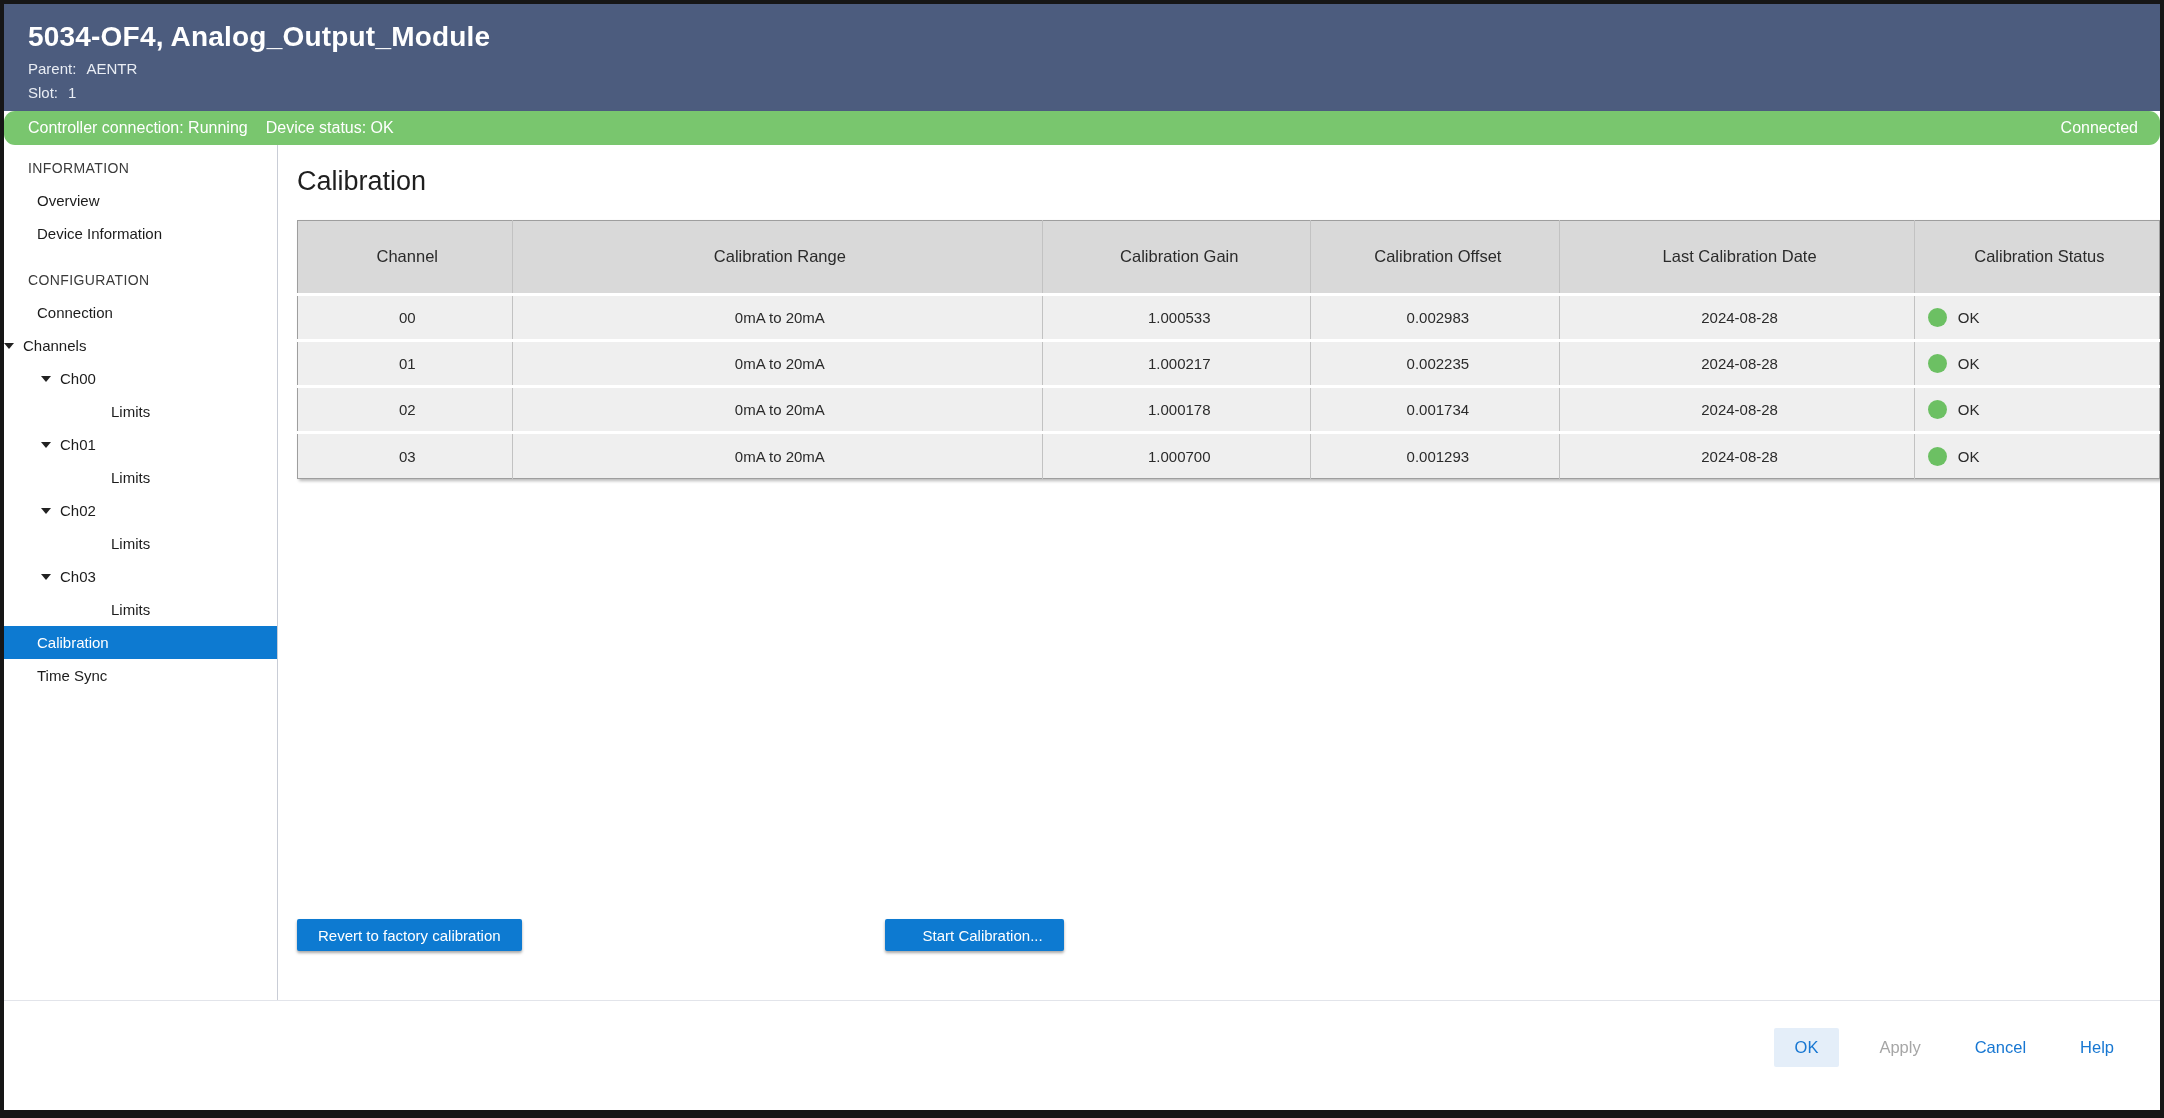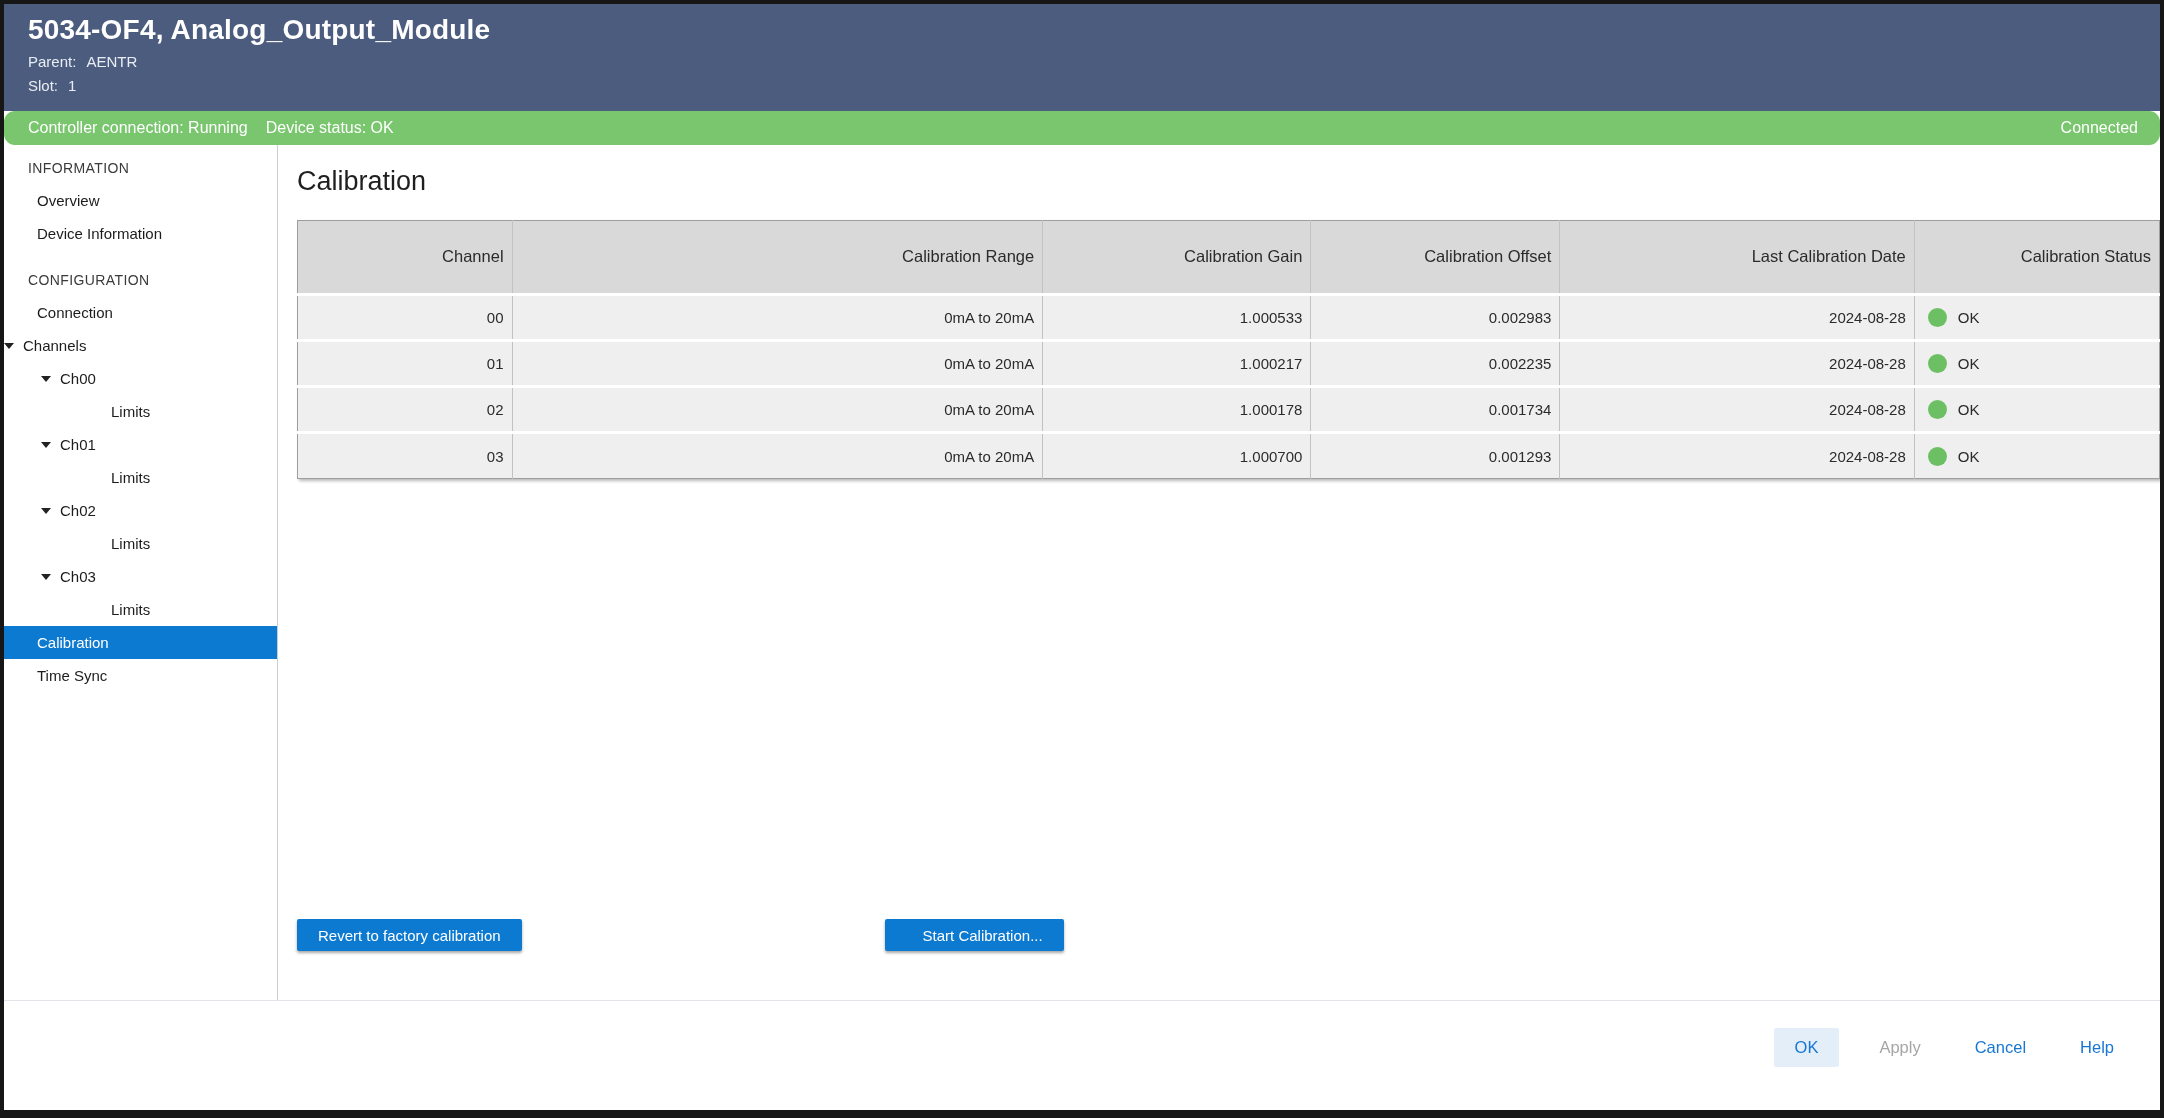--- a/index.html
+++ b/index.html
@@ -18,21 +18,21 @@
     display: flex;
     flex-direction: column;
     overflow: hidden;
   }
 
   
   .header {
     background: #4c5c7e;
     color: #ffffff;
     height: 107px;
-    padding: 10px 24px 0 24px;
+    padding: 17px 24px 0 24px;
     flex: 0 0 auto;
   }
   .header .title {
     font-size: 28px;
     font-weight: bold;
     letter-spacing: 0.2px;
   }
   .header .meta-line {
     font-size: 15px;
     margin-top: 7px;
@@ -120,21 +120,21 @@
 
   .cal-table {
     margin-top: 23px;
     border-collapse: collapse;
     border: 1px solid #9e9e9e;
     box-shadow: 2px 2px 3px rgba(0,0,0,0.28);
     table-layout: fixed;
   }
   .cal-table th, .cal-table td {
     border-right: 1px solid #c2c2c2;
-    text-align: right;
+    text-align: center;
     font-weight: normal;
     padding-left: 13px;
     padding-right: 8px;
   }
   .cal-table th:last-child, .cal-table td:last-child { border-right: none; }
   .cal-table thead th {
     background: #d9d9d9;
     height: 74px;
     font-size: 16.5px;
     line-height: 1.45;

